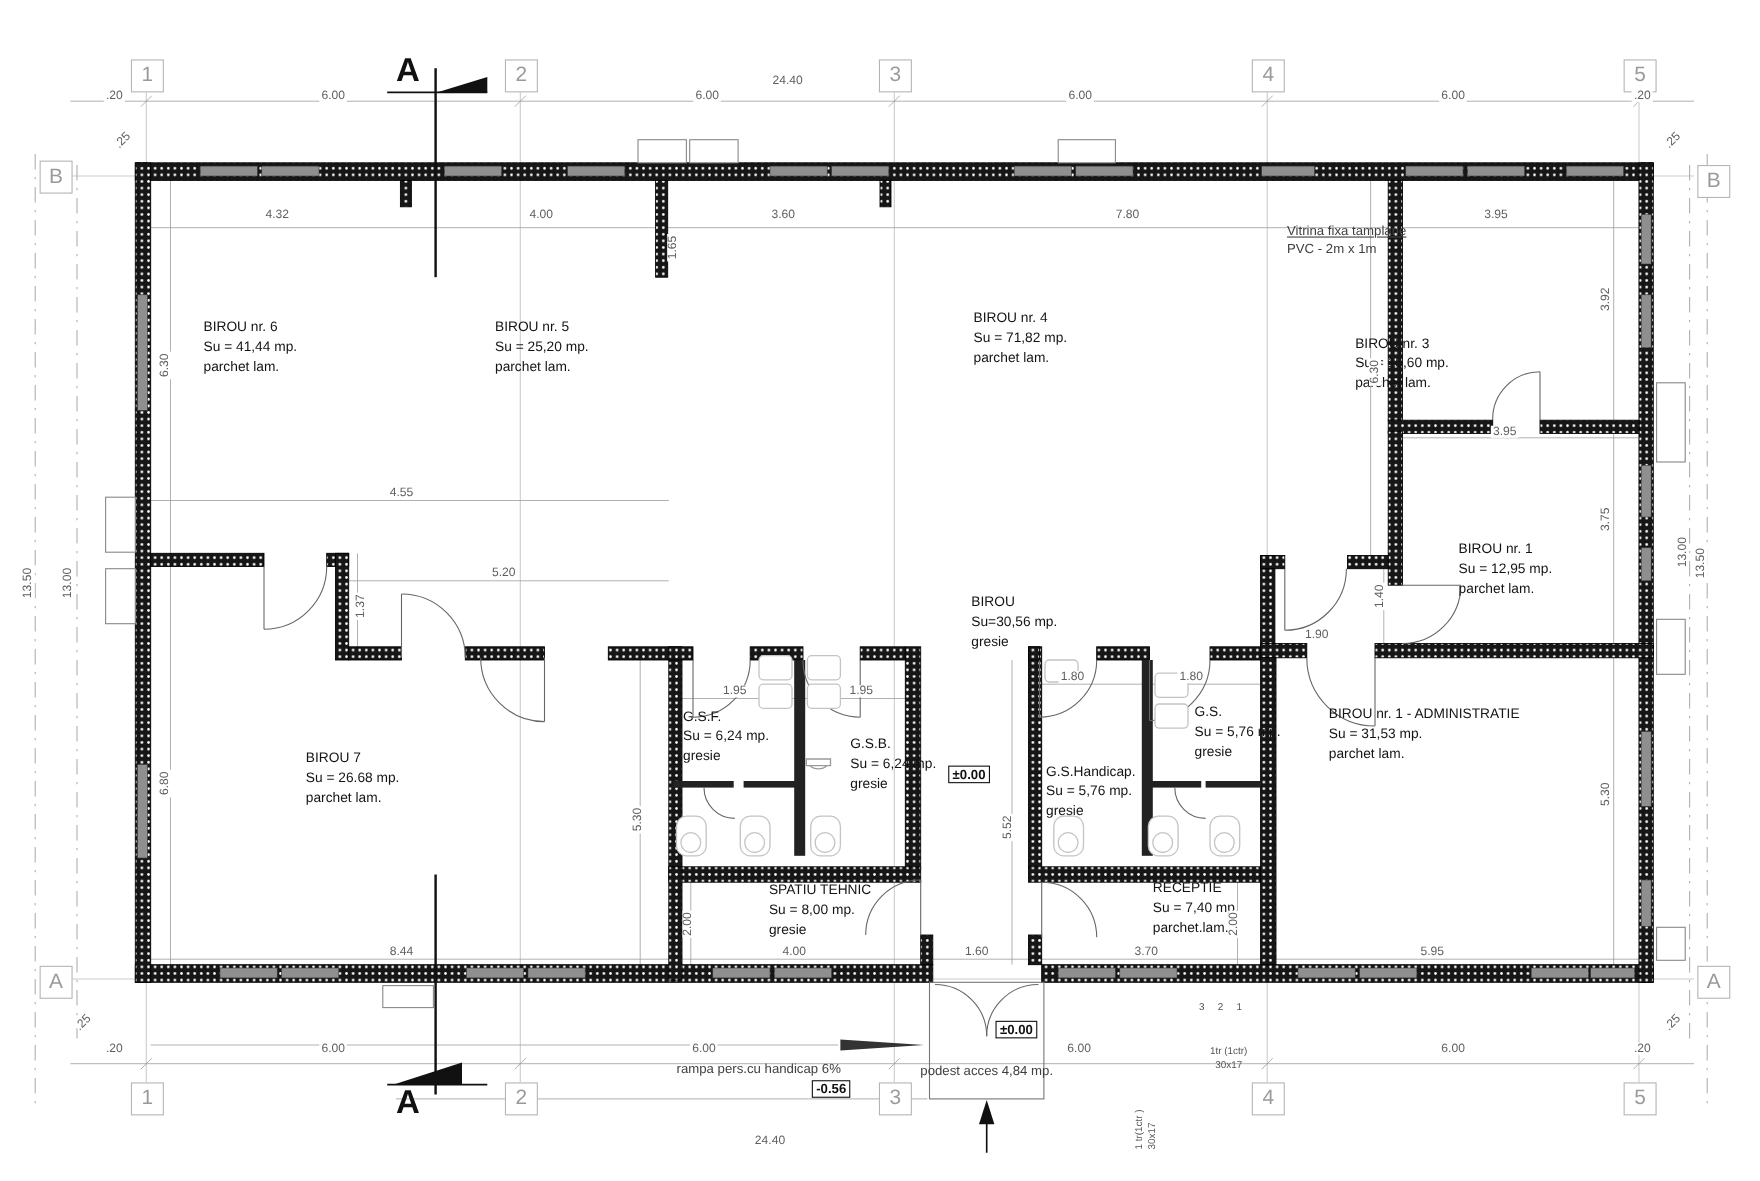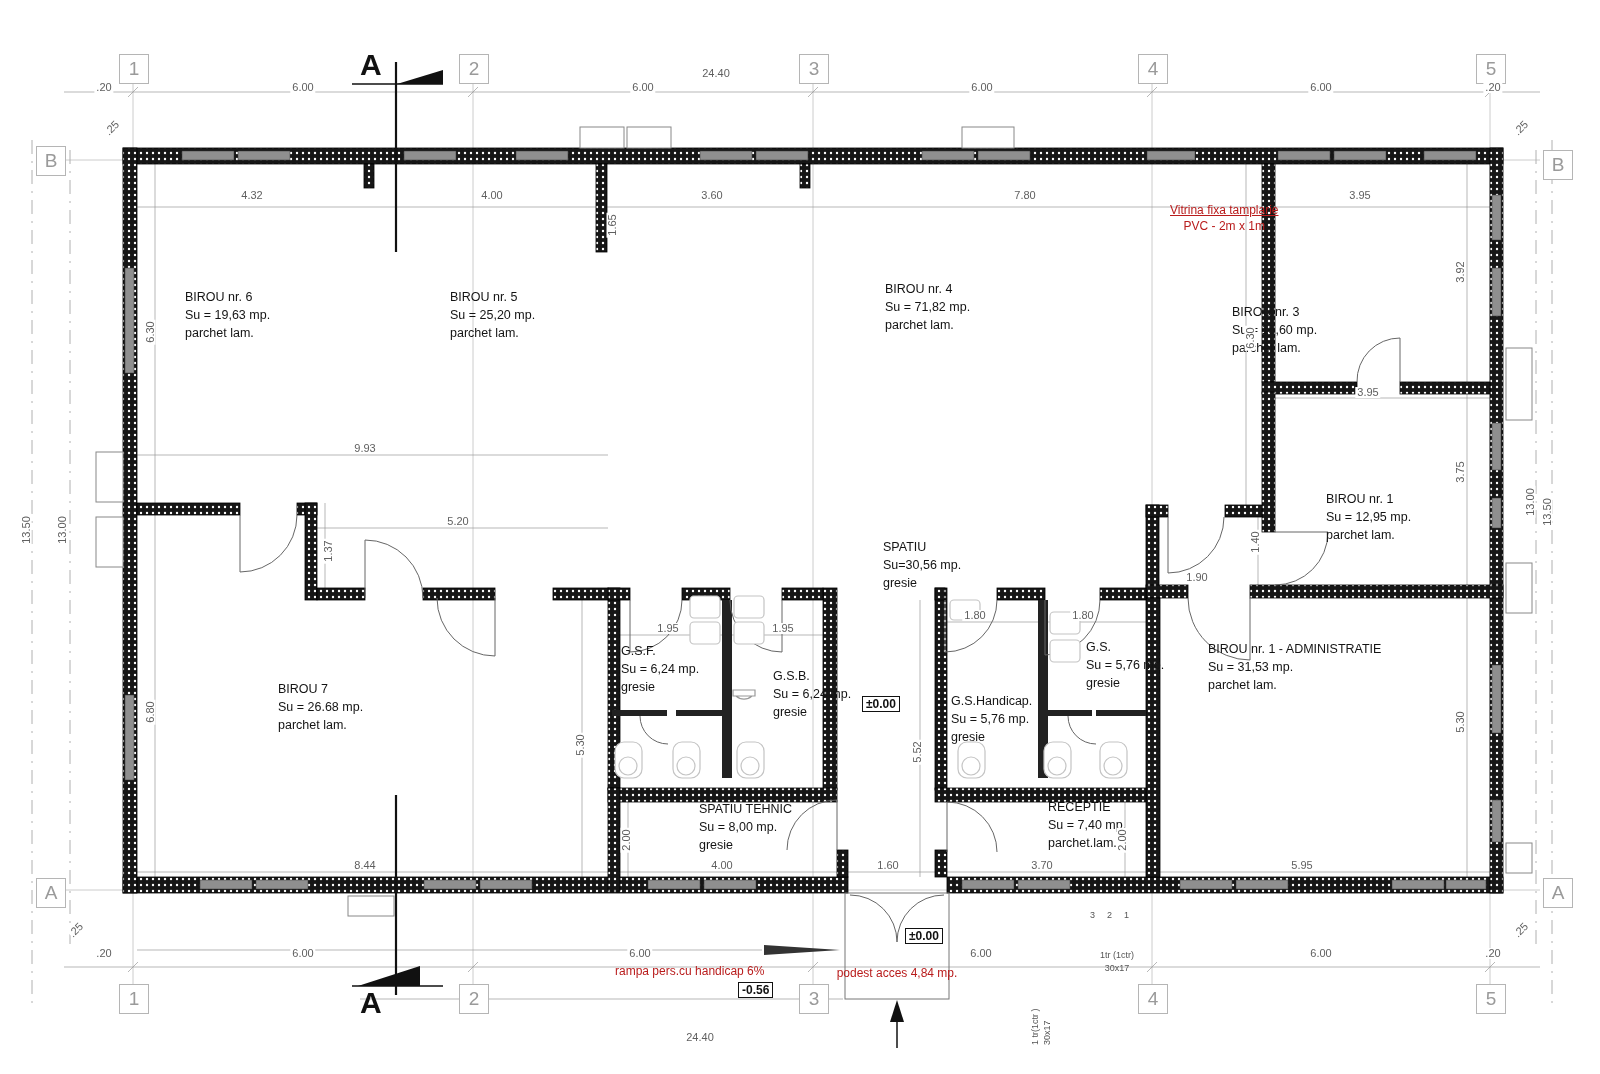--- a/index.html
+++ b/index.html
@@ -10,21 +10,21 @@
        transform:translateX(-50%);background:#fff;padding:0 2px;line-height:1;}
   .dim.v{transform:translate(-50%,-50%) rotate(-90deg);}
   .dim.d45{transform:translate(-50%,-50%) rotate(-45deg);padding:0;}
   .room{position:absolute;font-size:12.5px;color:#141414;line-height:1.45;white-space:nowrap;}
   .room span{display:block;}
   .gbox{position:absolute;width:28px;height:28px;border:1px solid #b5b5b5;background:#fff;
         color:#9a9a9a;font-size:19px;display:flex;align-items:center;justify-content:center;}
   .lvl{position:absolute;border:1.5px solid #111;background:#fff;color:#111;
        font-weight:bold;font-size:12px;line-height:1.2;padding:0 3px;white-space:nowrap;}
   .sec{position:absolute;font-size:30px;font-weight:bold;color:#111;line-height:1;}
-  .note{position:absolute;font-size:12px;color:#b91c1c;line-height:1.35;white-space:nowrap;text-align:center;}
+  .note{position:absolute;font-size:12px;color:#404040;line-height:1.35;white-space:nowrap;}
   .tiny{position:absolute;font-size:9px;color:#555;white-space:nowrap;}
   .tiny.v{transform:rotate(-90deg);transform-origin:left top;}
   .ctr{transform:translateX(-50%);}
 </style>
 </head>
 <body>
 
 <div class="plan">
 
 <svg width="1600" height="1074" viewBox="0 0 1600 1074">
@@ -275,21 +275,21 @@
 <div class="gbox" style="left:36px;top:146px">B</div>
 <div class="gbox" style="left:1543px;top:150px">B</div>
 <div class="gbox" style="left:36px;top:878px">A</div>
 <div class="gbox" style="left:1543px;top:878px">A</div>
 
 <div class="sec" style="left:360px;top:50px">A</div>
 <div class="sec" style="left:360px;top:988px">A</div>
 
 <div class="room" style="left:185px;top:288px">
   <span>BIROU nr. 6</span>
-  <span>Su = 19,63 mp.</span>
+  <span>Su = 41,44 mp.</span>
   <span>parchet lam.</span>
 </div>
 <div class="room" style="left:450px;top:288px">
   <span>BIROU nr. 5</span>
   <span>Su = 25,20 mp.</span>
   <span>parchet lam.</span>
 </div>
 <div class="room" style="left:885px;top:280px">
   <span>BIROU nr. 4</span>
   <span>Su = 71,82 mp.</span>
@@ -309,21 +309,21 @@
   <span>BIROU nr. 1 - ADMINISTRATIE</span>
   <span>Su = 31,53 mp.</span>
   <span>parchet lam.</span>
 </div>
 <div class="room" style="left:278px;top:680px">
   <span>BIROU 7</span>
   <span>Su = 26.68 mp.</span>
   <span>parchet lam.</span>
 </div>
 <div class="room" style="left:883px;top:538px">
-  <span>SPATIU</span>
+  <span>BIROU</span>
   <span>Su=30,56 mp.</span>
   <span>gresie</span>
 </div>
 <div class="room" style="left:621px;top:642px">
   <span>G.S.F.</span>
   <span>Su = 6,24 mp.</span>
   <span>gresie</span>
 </div>
 <div class="room" style="left:773px;top:667px">
   <span>G.S.B.</span>
@@ -395,21 +395,21 @@
 <span class="dim v" style="left:26px;top:530px">13.50</span>
 <span class="dim v" style="left:62px;top:530px">13.00</span>
 
 <span class="dim v" style="left:1460px;top:272px">3.92</span>
 <span class="dim v" style="left:1460px;top:472px">3.75</span>
 <span class="dim v" style="left:1460px;top:722px">5.30</span>
 <span class="dim v" style="left:1530px;top:502px">13.00</span>
 <span class="dim v" style="left:1547px;top:512px">13.50</span>
 <span class="dim v" style="left:1250px;top:338px">6.30</span>
 
-<span class="dim" style="left:365px;top:443px">9.93</span>
+<span class="dim" style="left:365px;top:443px">4.55</span>
 <span class="dim" style="left:458px;top:516px">5.20</span>
 <span class="dim v" style="left:328px;top:551px">1.37</span>
 <span class="dim" style="left:1197px;top:572px">1.90</span>
 <span class="dim v" style="left:1255px;top:542px">1.40</span>
 
 <span class="dim" style="left:668px;top:623px">1.95</span>
 <span class="dim" style="left:783px;top:623px">1.95</span>
 <span class="dim" style="left:975px;top:610px">1.80</span>
 <span class="dim" style="left:1083px;top:610px">1.80</span>
 

